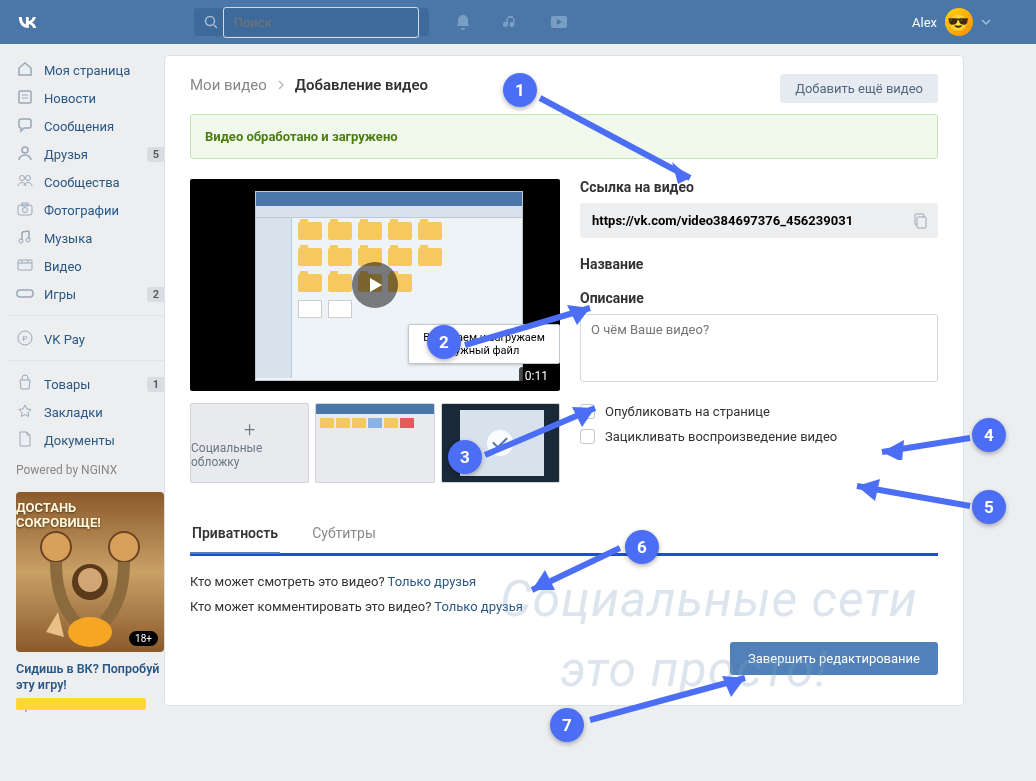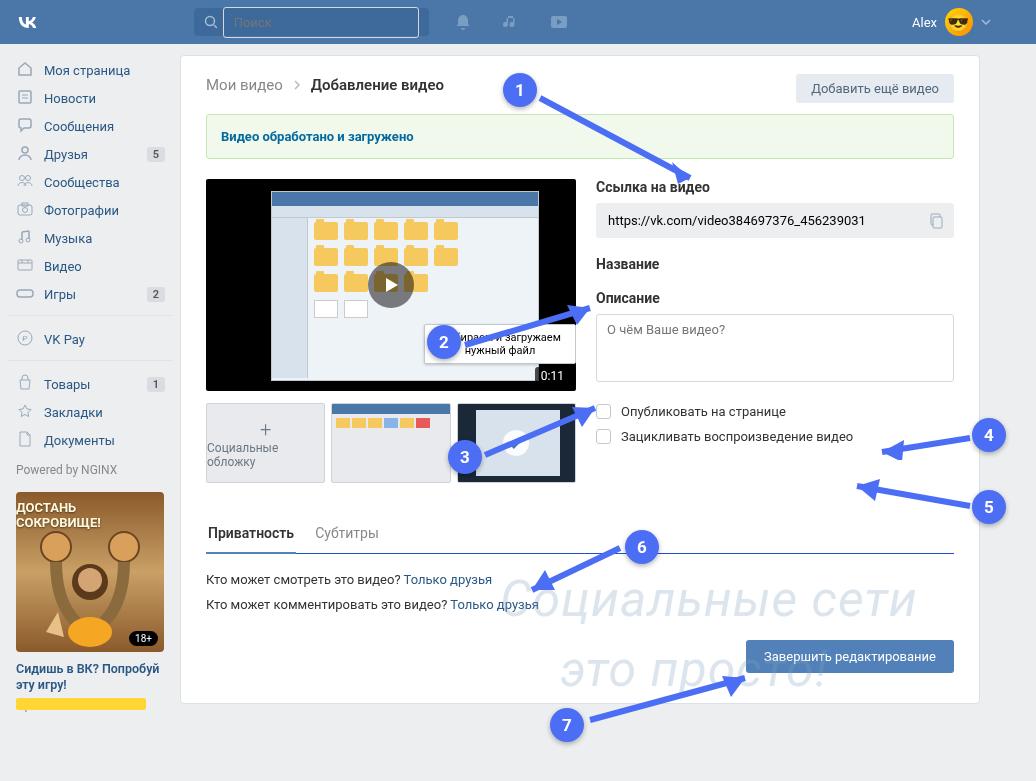--- a/index.html
+++ b/index.html
@@ -17,50 +17,50 @@
 .menu-item svg{margin-right:10px;flex-shrink:0}
 .menu-badge{background:#d9dde2;color:#555;font-size:11px;padding:1px 6px;border-radius:3px;margin-left:auto;font-weight:600}
 .menu-sep{border-top:1px solid #dfe2e8;margin:8px 0}
 .powered{font-size:12px;color:#888;padding:10px 8px}
 .promo-img{width:148px;height:160px;margin:5px 8px;border-radius:4px;background:linear-gradient(180deg,#8b5a2b 0%,#c9a066 50%,#8b5a2b 100%);position:relative;overflow:hidden}
 .promo-title{position:absolute;top:8px;left:0;right:0;text-align:left;color:#fff8dc;font-weight:700;font-size:13px;text-shadow:0 1px 2px rgba(0,0,0,.5)}
 .promo-badge{position:absolute;bottom:6px;right:6px;background:#000;color:#fff;font-size:10px;padding:2px 6px;border-radius:10px}
 .promo-link{color:#2a5885;font-size:12.5px;font-weight:600;padding:4px 8px;line-height:1.3}
 .promo-sub{color:#888;font-size:12px;padding:0 8px}
 .promo-bird{position:absolute;left:8px;bottom:2px;width:130px;height:12px;background:#ffd633;border-radius:2px}
-.content{position:absolute;left:180px;top:55px;width:800px;background:#fff;border:1px solid #dce1e6;border-radius:4px;padding:20px 25px 30px}
+.content{position:absolute;left:164px;top:55px;width:800px;background:#fff;border:1px solid #dce1e6;border-radius:4px;padding:20px 25px 30px}
 .breadcrumb{display:flex;align-items:center;gap:10px;font-size:15px;margin-bottom:20px}
 .breadcrumb .bc-link{color:#888}
 .breadcrumb .bc-cur{font-weight:600;color:#333}
 .add-more-btn{position:absolute;right:25px;top:18px;background:#e5ebf1;color:#55677d;border:none;padding:7px 15px;border-radius:3px;font-size:13px;cursor:pointer}
-.success-box{background:#f0f9eb;border:1px solid #c2e7b0;padding:14px;border-radius:3px;font-weight:700;font-size:13px;color:#0369a1;margin-bottom:20px}
+.success-box{background:#f0f9eb;border:1px solid #c2e7b0;padding:14px;border-radius:3px;font-weight:700;font-size:13px;color:#4d7c0f;margin-bottom:20px}
 .main-row{display:flex;gap:20px}
 .video-col{width:370px}
 .video-preview{width:370px;height:212px;background:#000;position:relative;border-radius:2px;overflow:hidden}
 .video-inner{position:absolute;left:65px;top:12px;width:268px;height:190px;background:#eef3f8;border:1px solid #c0c8d0}
 .video-titlebar{height:14px;background:#4a76a8}
 .video-toolbar{height:12px;background:#d8e2ec;border-bottom:1px solid #c0c8d0}
 .play-btn{position:absolute;left:50%;top:50%;transform:translate(-50%,-50%);width:46px;height:46px;background:rgba(0,0,0,.5);border-radius:50%;display:flex;align-items:center;justify-content:center}
 .duration{position:absolute;right:6px;bottom:6px;background:rgba(0,0,0,.7);color:#fff;font-size:12px;padding:2px 6px;border-radius:3px}
 .thumbs{display:flex;gap:6px;margin-top:12px}
 .thumb{width:120px;height:80px;background:#e8eaed;border:1px solid #d0d4d9;position:relative;cursor:pointer;border-radius:2px;overflow:hidden}
 .thumb.upload{display:flex;flex-direction:column;align-items:center;justify-content:center;font-size:12px;color:#6b7885}
 .thumb.selected::after{content:"";position:absolute;left:50%;top:50%;transform:translate(-50%,-50%);width:26px;height:26px;background:rgba(255,255,255,.9);border-radius:50%}
 .thumb.selected::before{content:"";position:absolute;left:50%;top:48%;transform:translate(-50%,-50%) rotate(-45deg);width:12px;height:6px;border-left:2.5px solid #4a76a8;border-bottom:2.5px solid #4a76a8;z-index:2}
 .form-col{flex:1}
 .field{margin-bottom:18px}
 .field-label{font-size:14px;color:#333;font-weight:700;margin-bottom:8px}
-.link-box{background:#edeef0;padding:10px 40px 10px 12px;border-radius:3px;font-size:13px;font-weight:400;position:relative}
+.link-box{background:#edeef0;padding:10px 40px 10px 12px;border-radius:3px;font-size:13px;font-weight:700;position:relative}
 .copy-icon{position:absolute;right:10px;top:50%;transform:translateY(-50%);cursor:pointer}
 input[type=text],textarea{width:100%;border:1px solid #d3d9de;padding:7px 10px;font-size:13px;border-radius:3px;outline:none}
 textarea{height:68px;resize:none;font-family:inherit}
 .sel{background:#d6e4f5}
 .chk{display:flex;align-items:center;gap:10px;font-size:13px;color:#333;margin-bottom:10px;cursor:pointer}
 .chk-box{width:15px;height:15px;border:1px solid #c0c8d0;border-radius:3px;background:#fff}
-.tabs{display:flex;gap:17px;border-bottom:1px solid #1d4ed8;margin-top:30px}
+.tabs{display:flex;gap:30px;border-bottom:3px solid #1d4ed8;margin-top:30px}
 .tab{padding:12px 2px;font-size:14px;color:#888;cursor:pointer;position:relative}
 .tab.active{color:#333;font-weight:600}
 .tab.active::after{content:"";position:absolute;bottom:-1px;left:0;right:0;height:2px;background:#5181b8}
 .priv-row{font-size:13px;color:#333;margin-top:18px}
 .priv-link{color:#2a5885;cursor:pointer}
 .finish-btn{background:#5181b8;color:#fff;border:none;padding:9px 18px;border-radius:3px;font-size:13px;cursor:pointer;float:right;margin-top:28px}
 .marker{position:absolute;width:34px;height:34px;background:#4c6ef5;border-radius:50%;color:#fff;font-weight:700;font-size:17px;display:flex;align-items:center;justify-content:center;z-index:20;box-shadow:0 2px 5px rgba(0,0,0,.3)}
 .arrow{position:absolute;z-index:15}
 .arrow-line{stroke:#4c6ef5;stroke-width:6;fill:none}
 .arrow-head{fill:#4c6ef5}

